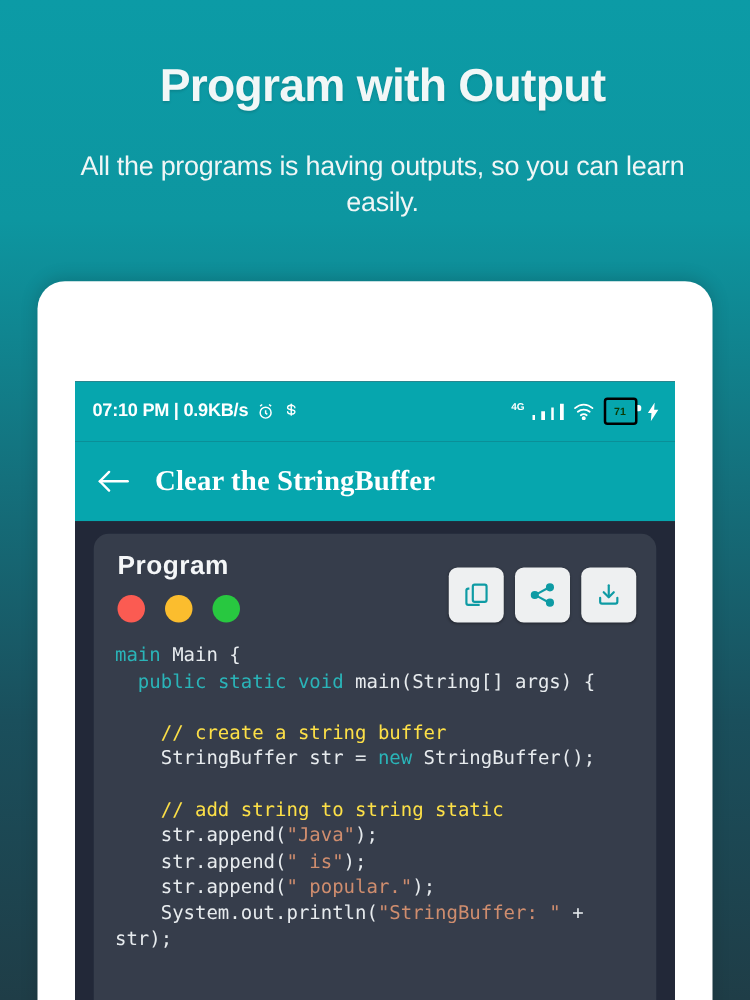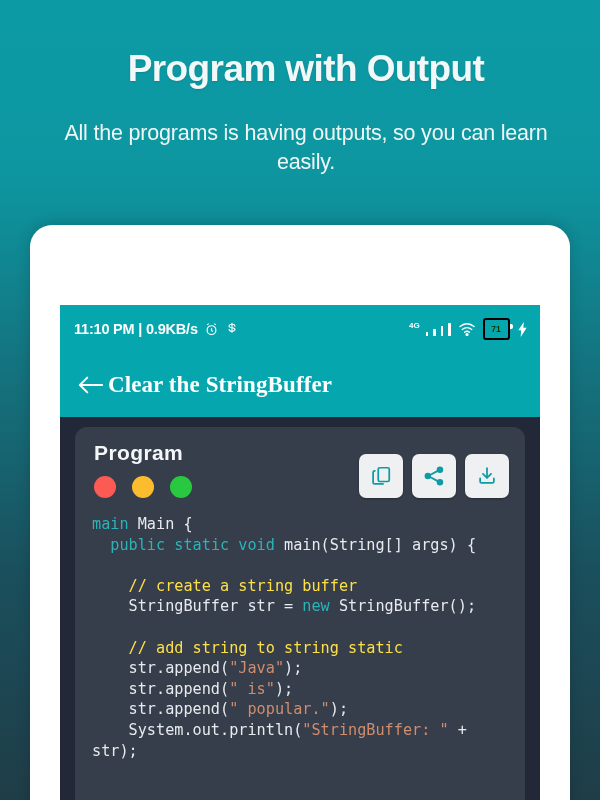--- a/index.html
+++ b/index.html
@@ -59,21 +59,21 @@
   }
   .bat-fill {
     background:#4ad22a; height:100%; width:78%; border-radius:1px;
     font-size:8.5px; font-weight:bold; color:#0c3b05;
     display:flex; align-items:center; justify-content:center; line-height:1;
   }
 
   
   .appbar {
     height:64px; background:#06a6ae; color:#fff;
-    display:flex; align-items:center; padding:0 18px; gap:4px;
+    display:flex; align-items:center; padding:0 18px; gap:20px;
   }
   .appbar-title {
     font-family:"Liberation Serif", serif;
     font-size:23px; font-weight:bold; letter-spacing:0.1px;
   }
 
   
   .codewrap { background:#222838; padding:10px 15px 0 15px; height:408px; }
   .card {
     background:#363d4b; border-radius:12px 12px 0 0;
@@ -113,21 +113,21 @@
 <div class="promo">
   <div class="promo-title">Program with Output</div>
   <div class="promo-sub">All the programs is having outputs, so you can learn easily.</div>
 </div>
 
 <div class="phone">
   <div class="screen">
 
     <div class="statusbar">
       <div class="sb-left">
-        <span>11:10 PM | 0.9KB/s</span>
+        <span>07:10 PM | 0.9KB/s</span>
         <span class="ic">
           <svg width="15" height="15" viewBox="0 0 24 24" fill="none" stroke="#ffffff" stroke-width="1.9">
             <circle cx="12" cy="13" r="7"></circle>
               <path d="M12 10v3.5l2.2 1.6"></path>
             <path d="M5 4.6 7.6 2.6"></path>
               <path d="M19 4.6 16.4 2.6"></path>
           </svg>
         </span>
         <span class="ic">
           <svg width="14" height="15" viewBox="0 0 24 24" fill="none" stroke="#ffffff" stroke-width="1.9" stroke-linecap="round">

